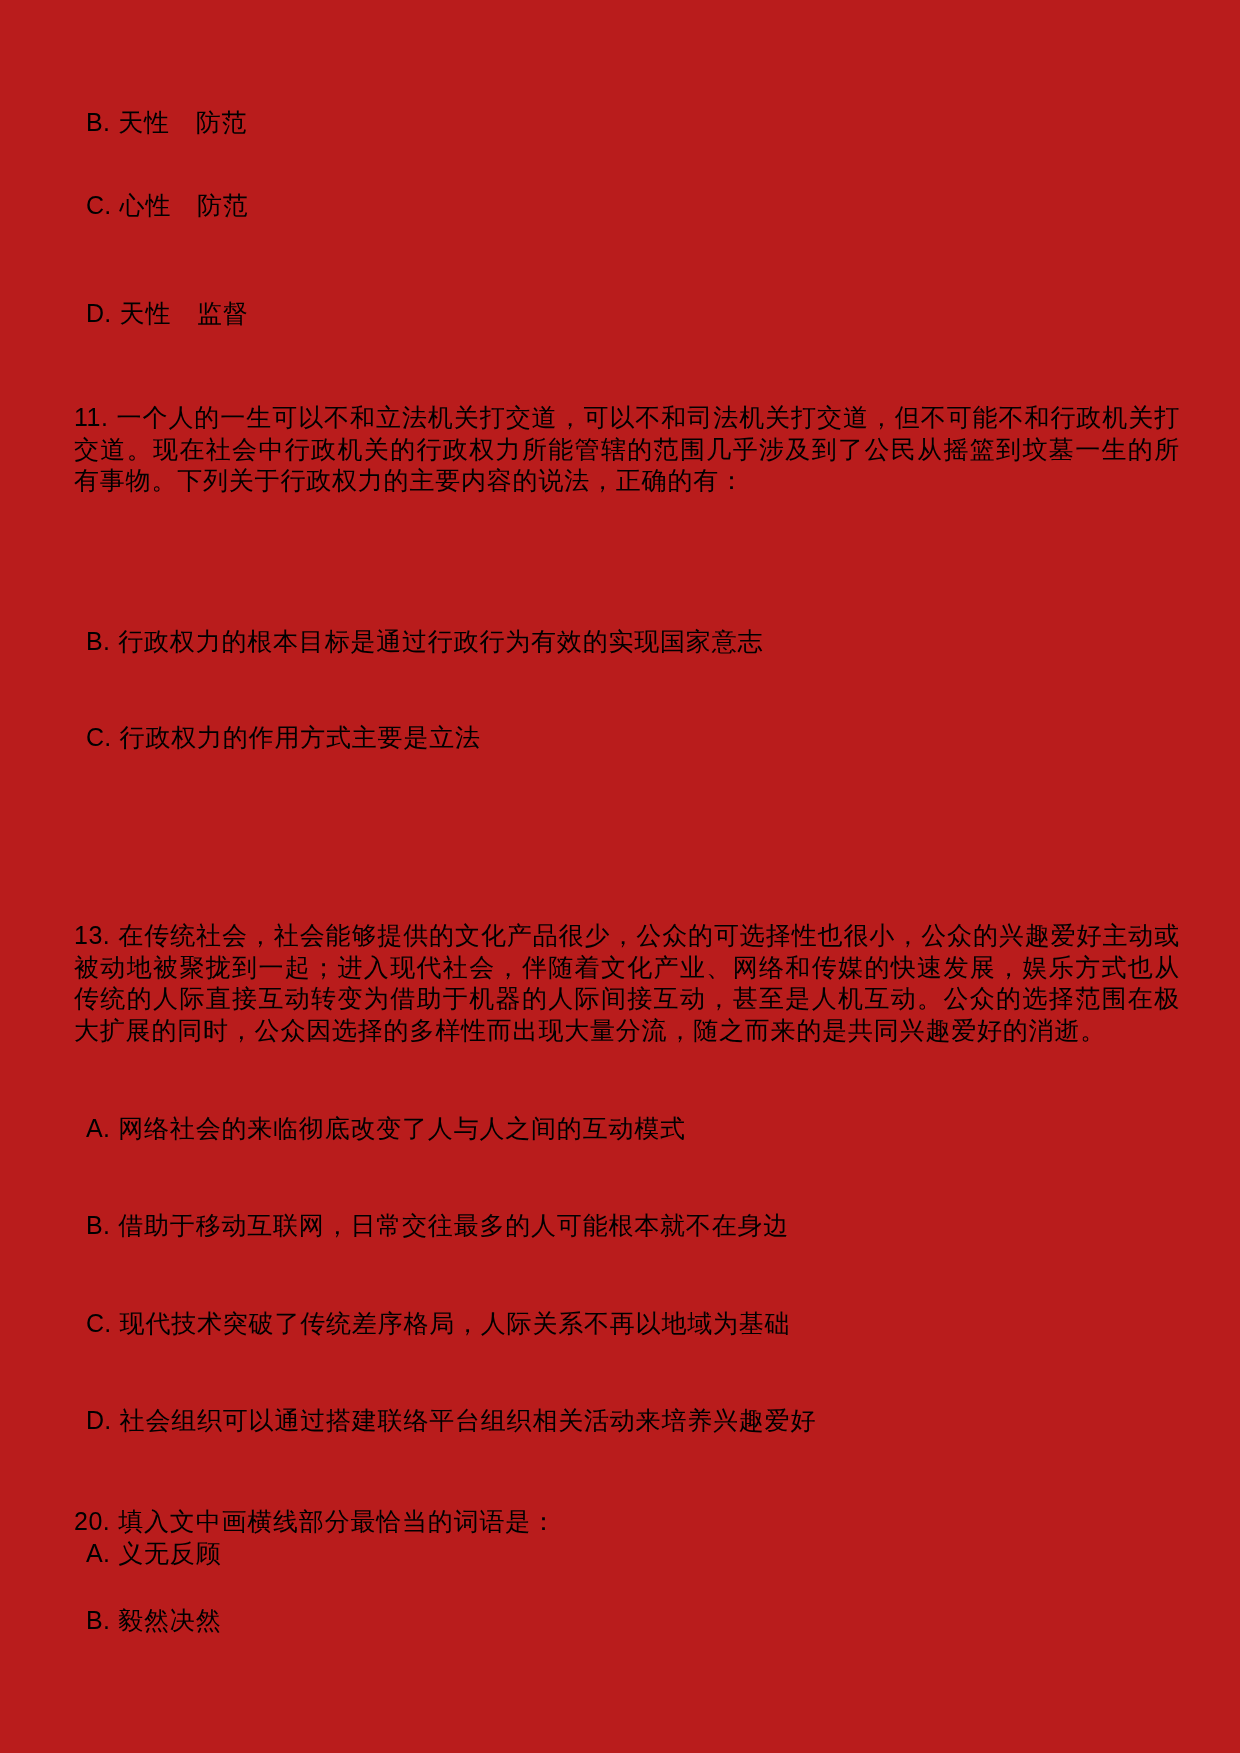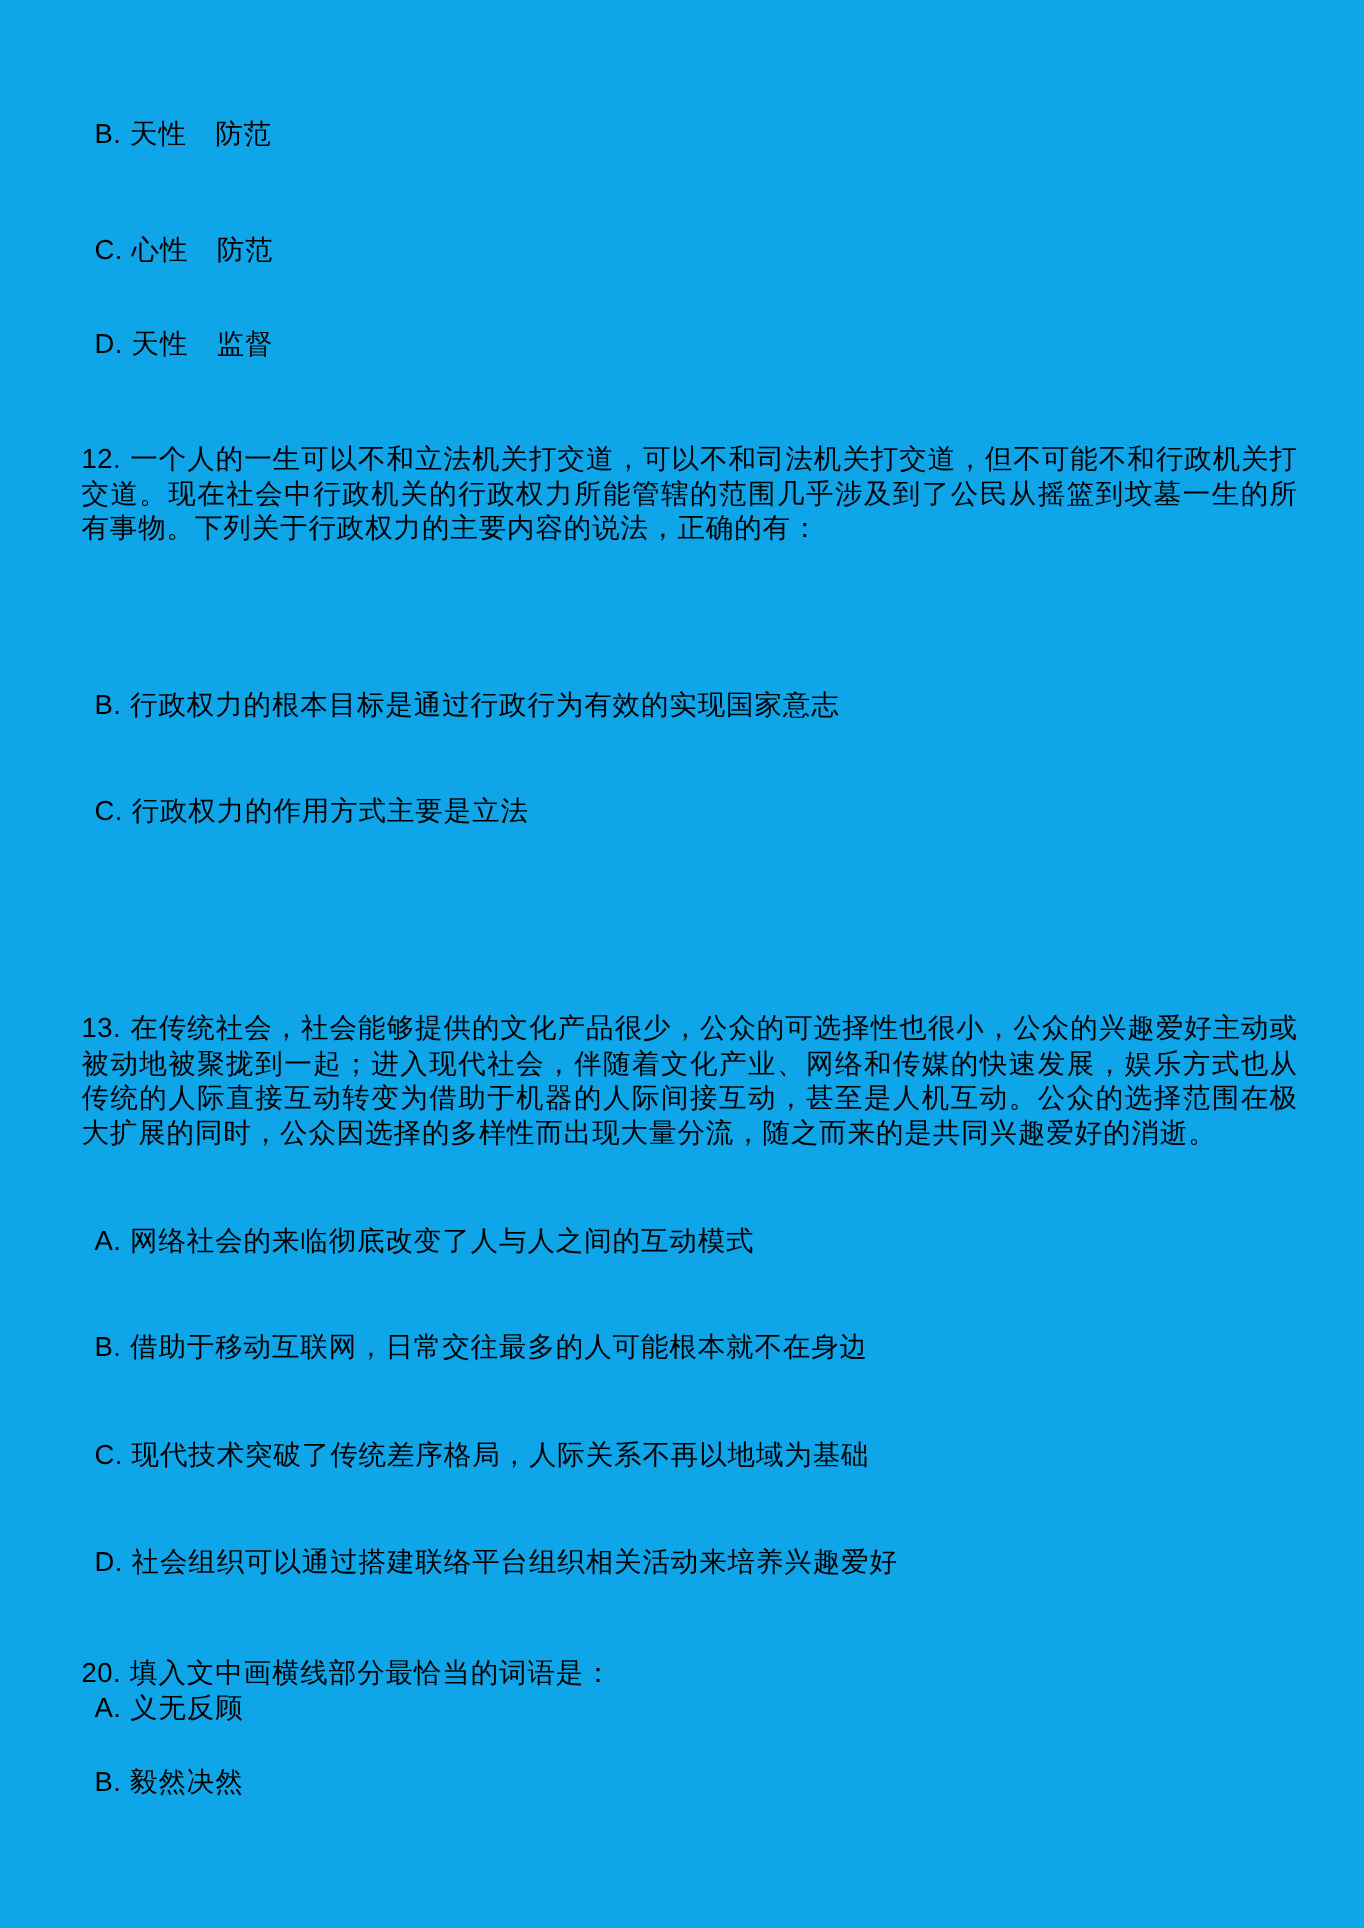--- a/index.html
+++ b/index.html
@@ -1,21 +1,21 @@
 <!DOCTYPE html>
 <html><head>
 <meta charset="utf-8">
 <style>
   * { margin: 0; padding: 0; box-sizing: border-box; }
   html, body { background: #ffffff; }
   .page {
     position: relative;
     width: 1240px;
     height: 1753px;
-    background: #0ea5e9;
+    background: #b91c1c;
     color: #000000;
     font-family: "Liberation Sans", "DejaVu Sans", sans-serif;
     overflow: hidden;
   }
   .stem {
     position: absolute;
     left: 74px;
     width: 1106px;
     font-size: 25px;
     line-height: 31.5px;
@@ -51,29 +51,29 @@
   }
 </style>
 </head>
 <body>
 
 <div class="page">
 
   <div class="option" style="top:107px">
     <span class="opt-label">B.</span><span class="opt-text">天性　防范</span>
   </div>
-  <div class="option" style="top:212px">
+  <div class="option" style="top:190px">
     <span class="opt-label">C.</span><span class="opt-text">心性　防范</span>
   </div>
   <div class="option" style="top:298px">
     <span class="opt-label">D.</span><span class="opt-text">天性　监督</span>
   </div>
 
   <div class="stem" style="top:402px">
-    <span class="q-num">12.</span><span>一个人的一生可以不和立法机关打交道，可以不和司法机关打交道，但不可能不和行政机关打交道。现在社会中行政机关的行政权力所能管辖的范围几乎涉及到了公民从摇篮到坟墓一生的所有事物。下列关于行政权力的主要内容的说法，正确的有：</span>
+    <span class="q-num">11.</span><span>一个人的一生可以不和立法机关打交道，可以不和司法机关打交道，但不可能不和行政机关打交道。现在社会中行政机关的行政权力所能管辖的范围几乎涉及到了公民从摇篮到坟墓一生的所有事物。下列关于行政权力的主要内容的说法，正确的有：</span>
   </div>
   <div class="option" style="top:626px">
     <span class="opt-label">B.</span><span class="opt-text">行政权力的根本目标是通过行政行为有效的实现国家意志</span>
   </div>
   <div class="option" style="top:722px">
     <span class="opt-label">C.</span><span class="opt-text">行政权力的作用方式主要是立法</span>
   </div>
 
   <div class="stem" style="top:920px">
     <span class="q-num">13.</span><span>在传统社会，社会能够提供的文化产品很少，公众的可选择性也很小，公众的兴趣爱好主动或被动地被聚拢到一起；进入现代社会，伴随着文化产业、网络和传媒的快速发展，娱乐方式也从传统的人际直接互动转变为借助于机器的人际间接互动，甚至是人机互动。公众的选择范围在极大扩展的同时，公众因选择的多样性而出现大量分流，随之而来的是共同兴趣爱好的消逝。</span>

